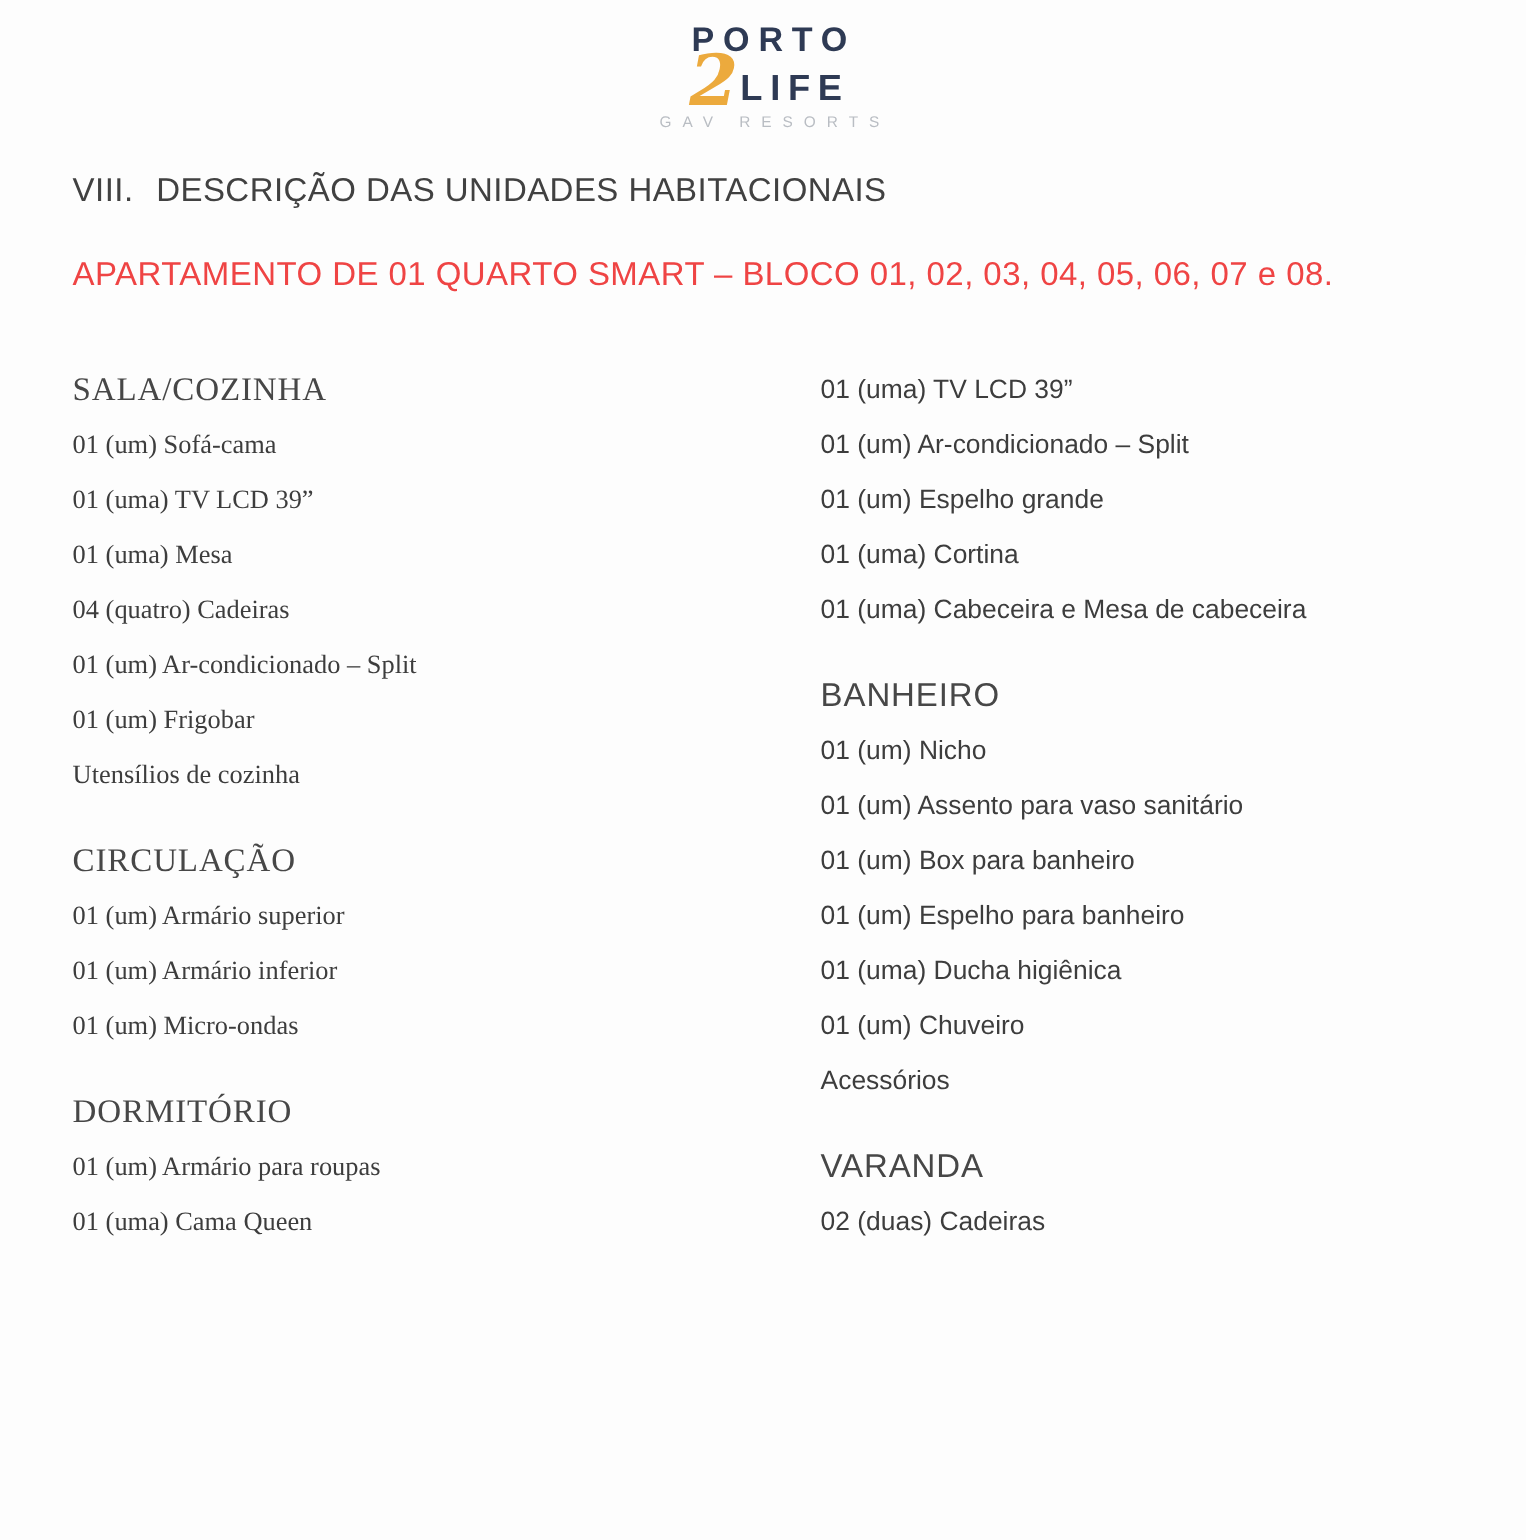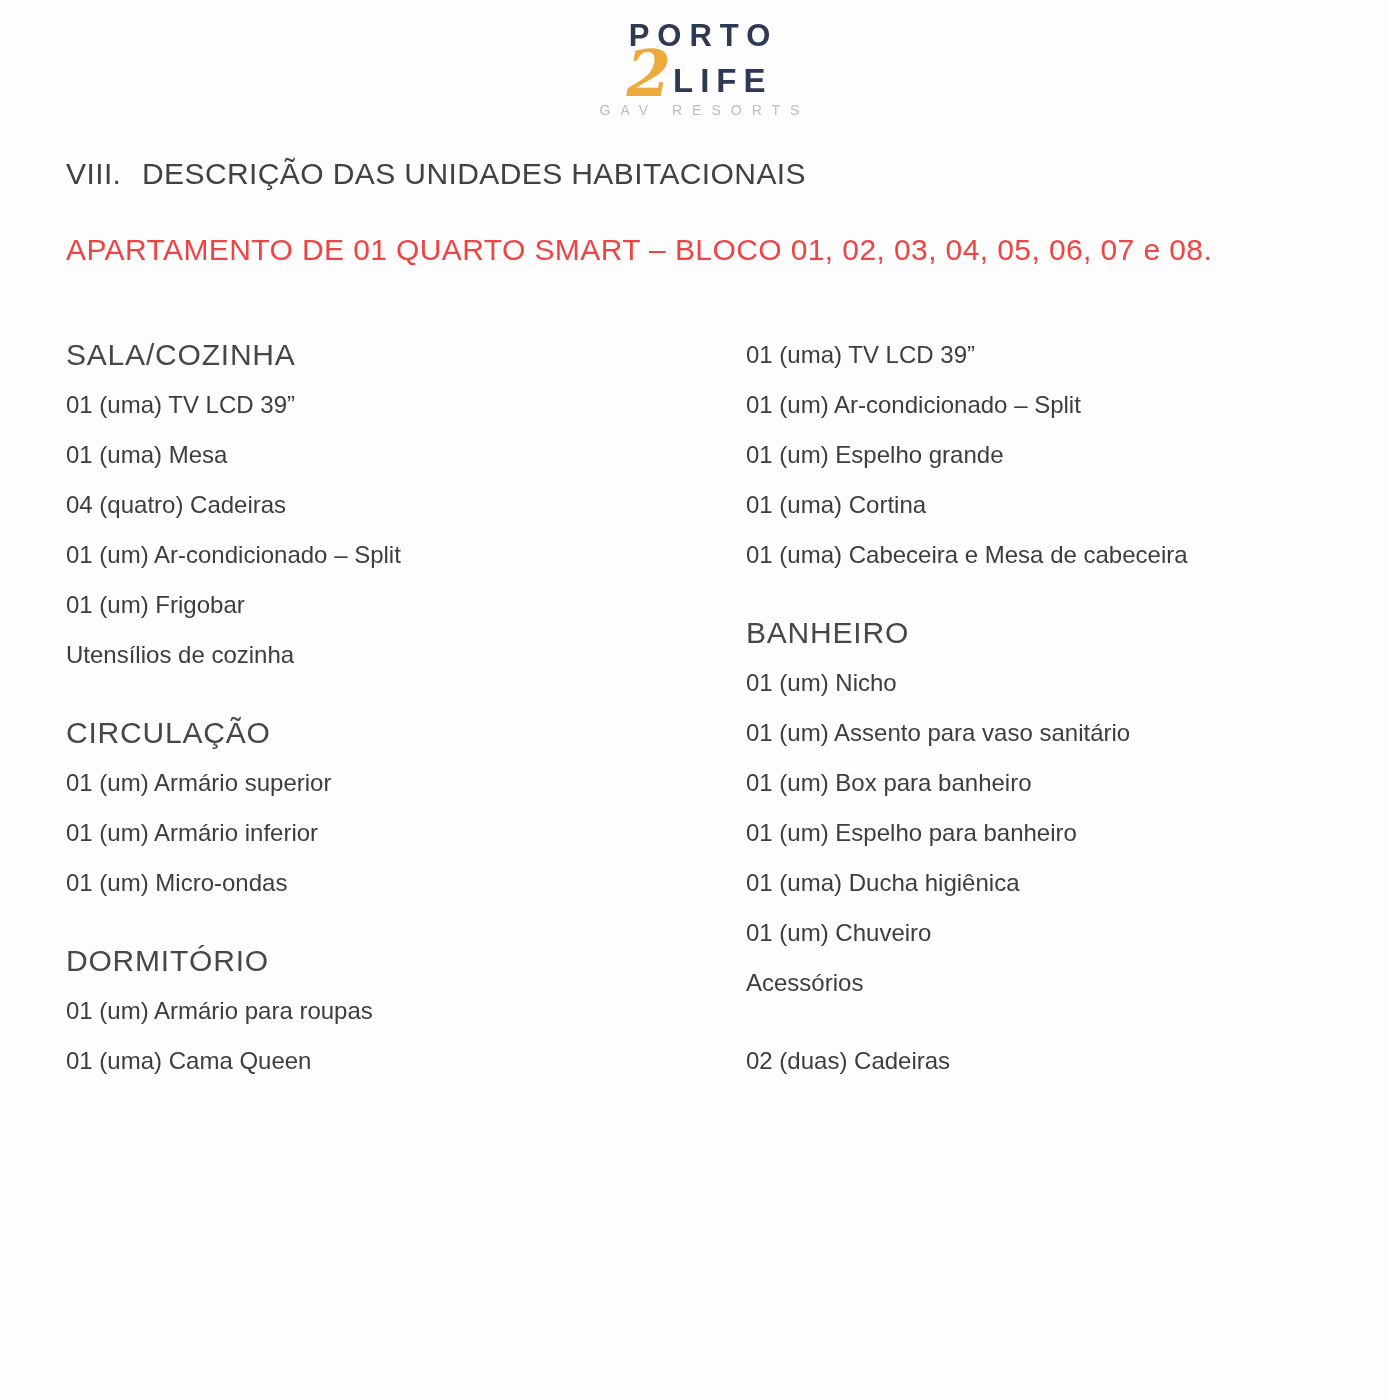--- a/index.html
+++ b/index.html
@@ -97,21 +97,21 @@
 
   
   .content {
     position: absolute;
     top: 330px;
     left: 66px;
     right: 40px;
     display: flex;
     align-items: flex-start;
   }
-  .col-left { width: 680px; flex: none; }
+  .col-left { width: 680px; flex: none; font-family: Liberation Serif, serif; }
   .col-right { flex: 1; }
   .section + .section { margin-top: 28px; }
   .section-header {
     font-size: 30px;
     line-height: 50px;
     letter-spacing: 0.8px;
     color: #474747;
     white-space: nowrap;
   }
   .item {
@@ -138,20 +138,21 @@
   <div class="heading1">
     <span class="numeral">VIII.</span><span>DESCRIÇÃO DAS UNIDADES HABITACIONAIS</span>
   </div>
 
   <div class="heading2">APARTAMENTO DE 01 QUARTO SMART – BLOCO 01, 02, 03, 04, 05, 06, 07 e 08.</div>
 
   <main class="content">
     <div class="col col-left">
         <section class="section">
           <div class="section-header">SALA/COZINHA</div>
+          <div class="item">01 (um) Sofá-cama</div>
           <div class="item">01 (uma) TV LCD 39”</div>
           <div class="item">01 (uma) Mesa</div>
           <div class="item">04 (quatro) Cadeiras</div>
           <div class="item">01 (um) Ar-condicionado – Split</div>
           <div class="item">01 (um) Frigobar</div>
           <div class="item">Utensílios de cozinha</div>
         </section>
         <section class="section">
           <div class="section-header">CIRCULAÇÃO</div>
           <div class="item">01 (um) Armário superior</div>
@@ -176,18 +177,19 @@
           <div class="section-header">BANHEIRO</div>
           <div class="item">01 (um) Nicho</div>
           <div class="item">01 (um) Assento para vaso sanitário</div>
           <div class="item">01 (um) Box para banheiro</div>
           <div class="item">01 (um) Espelho para banheiro</div>
           <div class="item">01 (uma) Ducha higiênica</div>
           <div class="item">01 (um) Chuveiro</div>
           <div class="item">Acessórios</div>
         </section>
         <section class="section">
+          <div class="section-header">VARANDA</div>
           <div class="item">02 (duas) Cadeiras</div>
         </section>
       </div>
   </main>
 
 </div>
 
 </body></html>

